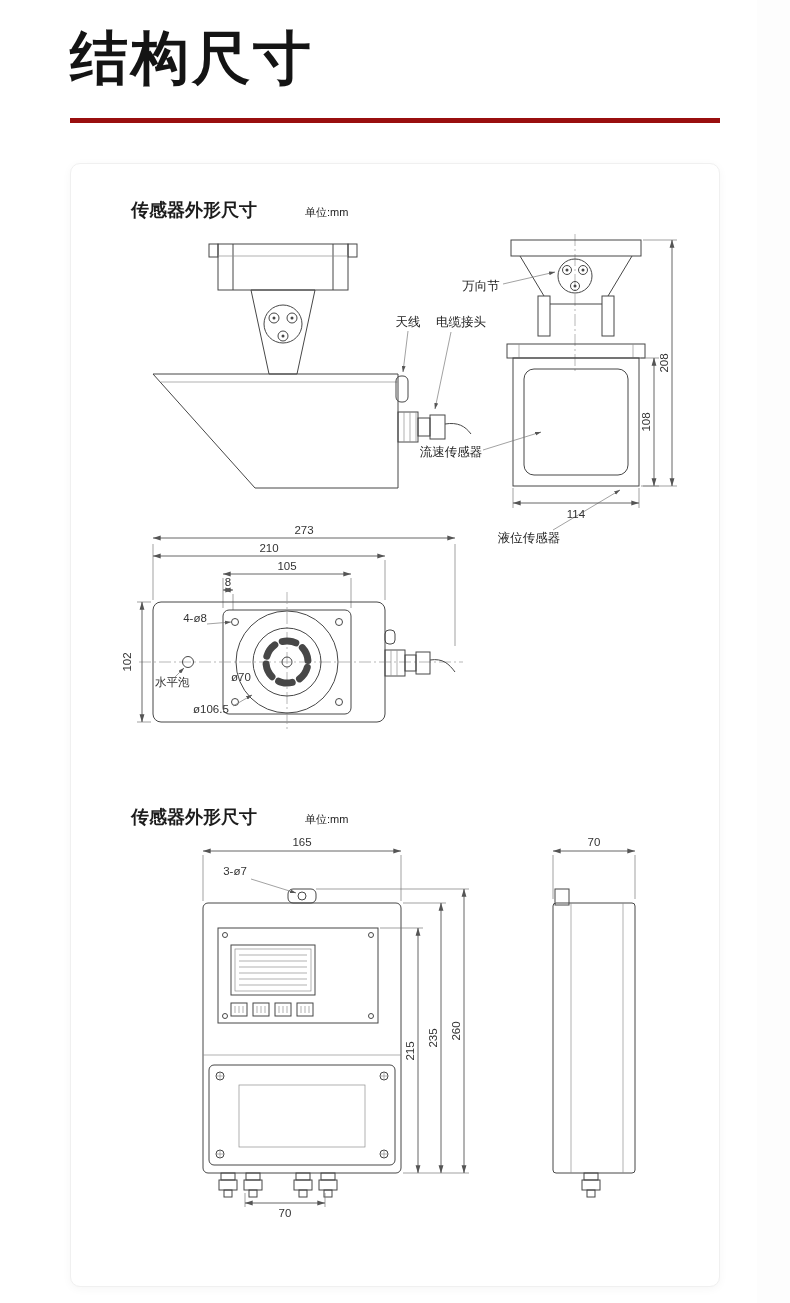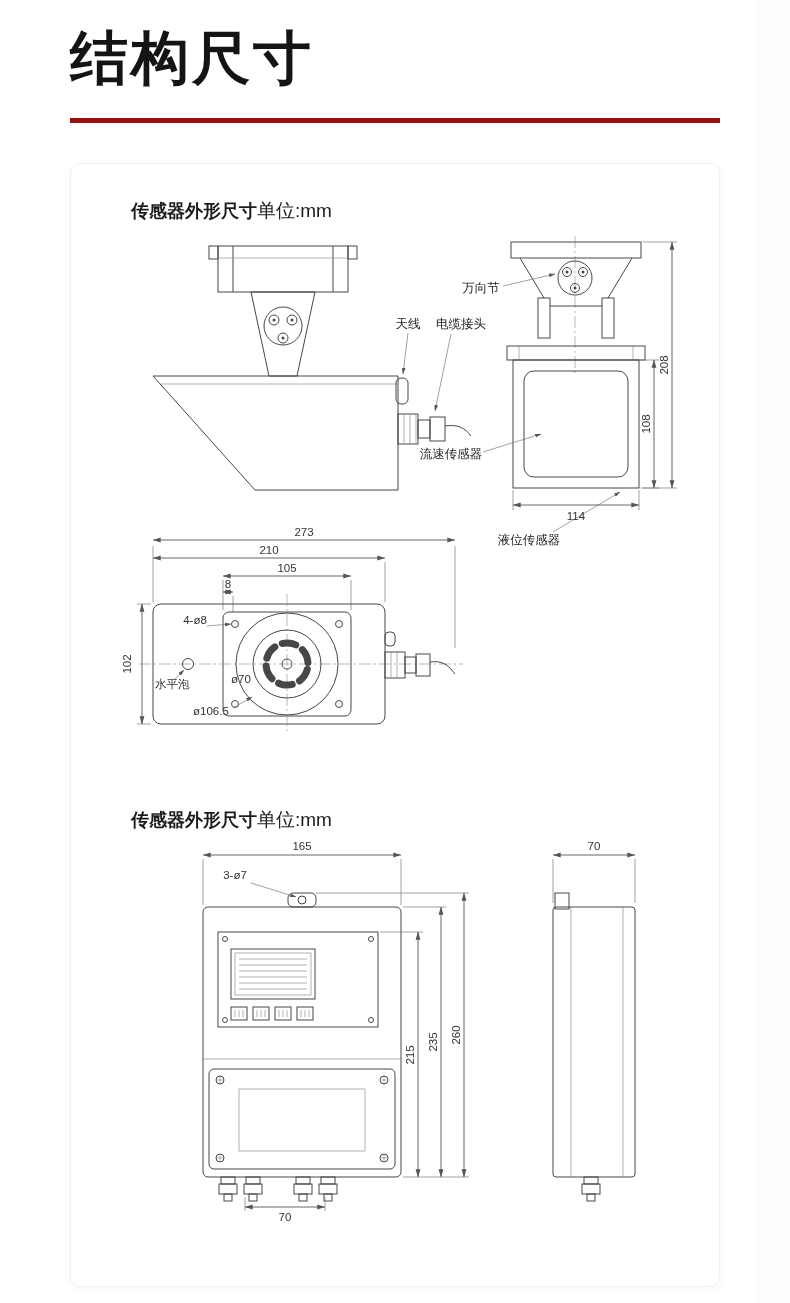--- a/index.html
+++ b/index.html
@@ -3,23 +3,23 @@
 <meta charset="utf-8">
 <style>
   html,body{margin:0;padding:0;background:#fdfdfd;}
   .page{position:relative;width:757px;height:1303px;background:#ffffff;overflow:hidden;
         font-family:"Liberation Sans",sans-serif;color:#222;}
   .title{position:absolute;left:70px;top:20px;font-size:58px;font-weight:700;color:#141414;
          letter-spacing:3px;}
   .rule{position:absolute;left:70px;top:118px;width:650px;height:5px;background:#990f0f;}
   .card{position:absolute;left:70px;top:163px;width:648px;height:1122px;background:#fff;
         border:1px solid #f0f0f0;border-radius:10px;box-shadow:0 2px 10px rgba(0,0,0,.04);}
-  .sec-head{display:flex;align-items:baseline;margin:34px 0 0 60px;}
+  .sec-head{display:flex;align-items:baseline;gap:48px;margin:34px 0 0 60px;}
   .sec-title{font-size:18px;font-weight:700;color:#1c1c1c;}
-  .sec-unit{font-size:19px;color:#1c1c1c;text-align:center;}
+  .sec-unit{font-size:11px;color:#1c1c1c;text-align:center;}
   svg{display:block;margin:4px 0 0 12px;}
   .ln{stroke:#474747;stroke-width:1;fill:none;}
   .lt{stroke:#8f8f8f;stroke-width:.7;fill:none;}
   .dim{stroke:#555;stroke-width:.9;fill:none;}
   .ext{stroke:#7a7a7a;stroke-width:.7;fill:none;}
   .cl{stroke:#9a9a9a;stroke-width:.7;fill:none;stroke-dasharray:12 3 2 3;}
   text{font-size:11.5px;fill:#333;font-family:"Liberation Sans",sans-serif;}
   .lbl{font-size:12.5px;fill:#222;}
   .dot{fill:#474747;stroke:none;}
 </style>

